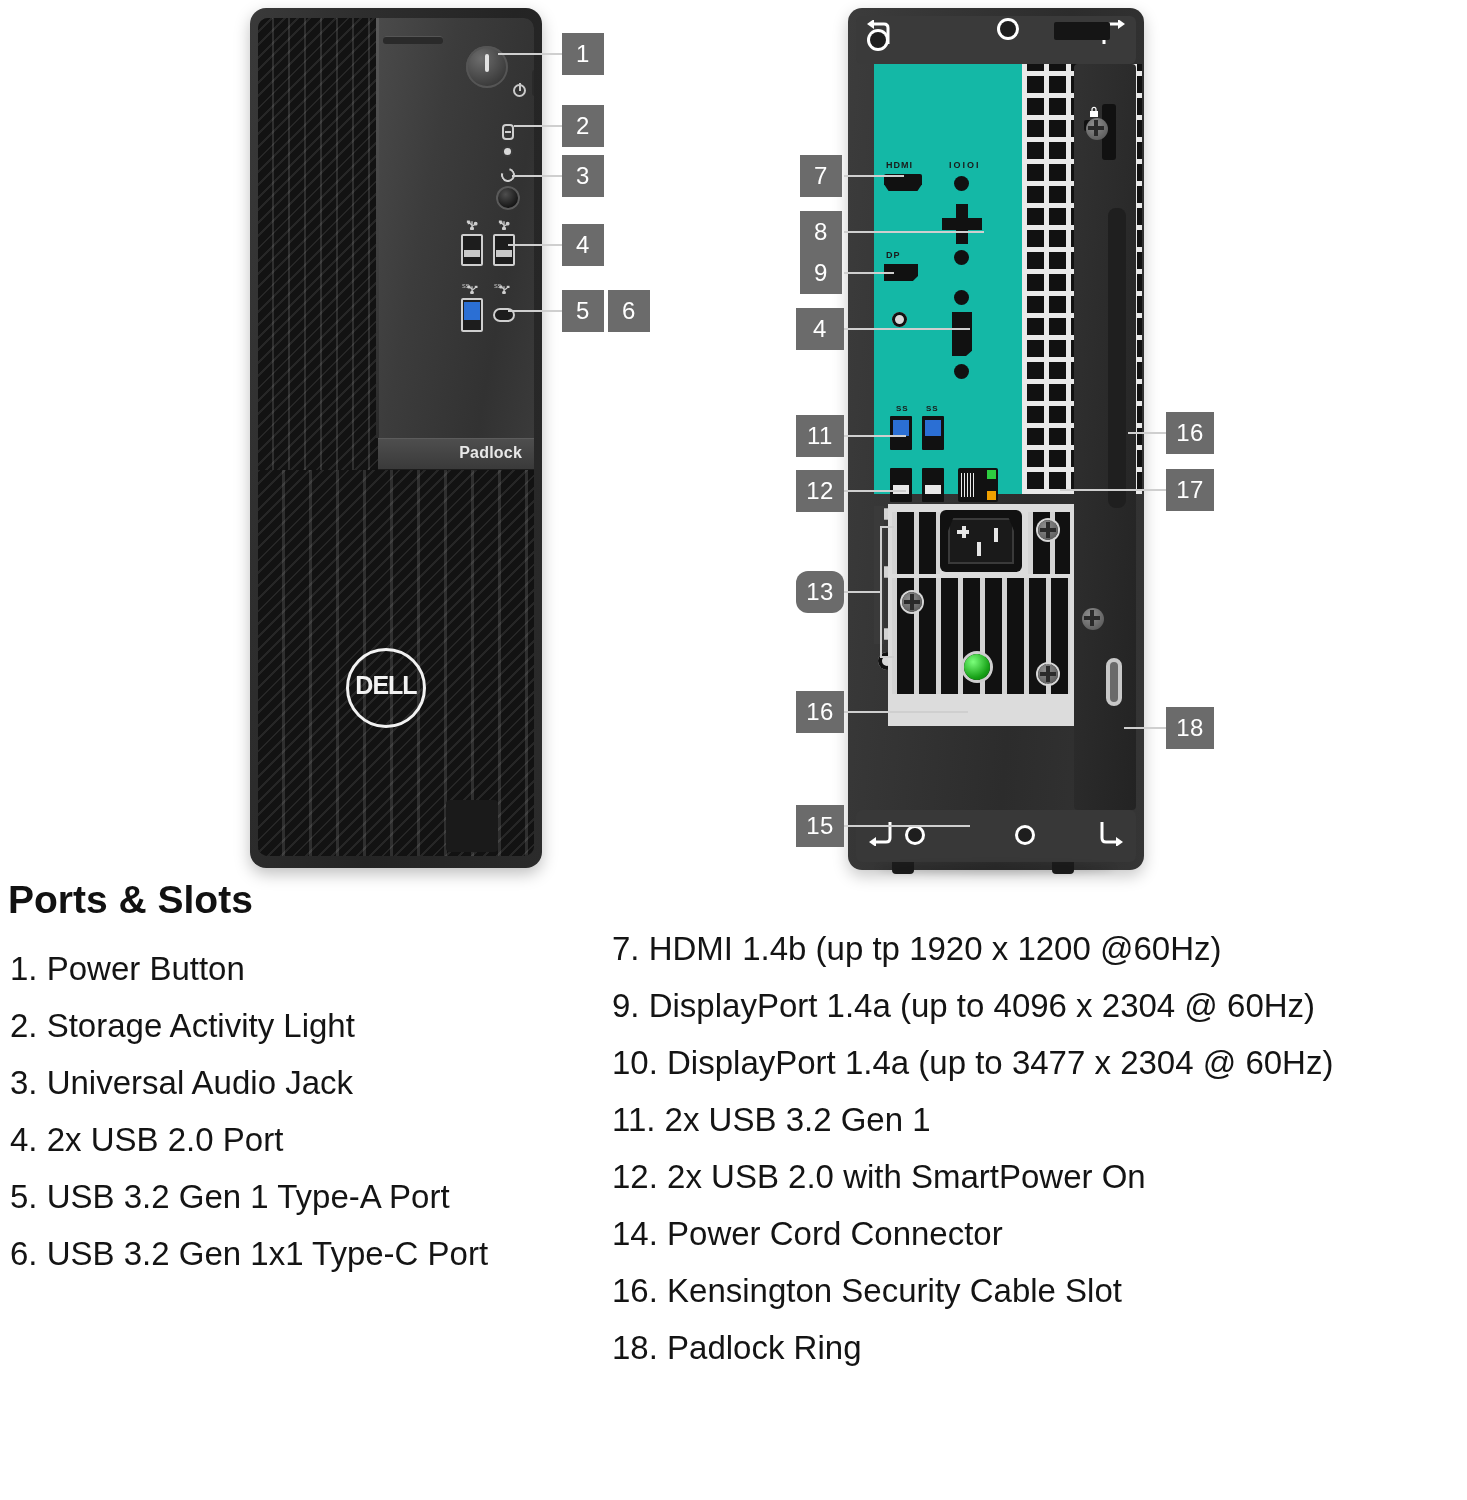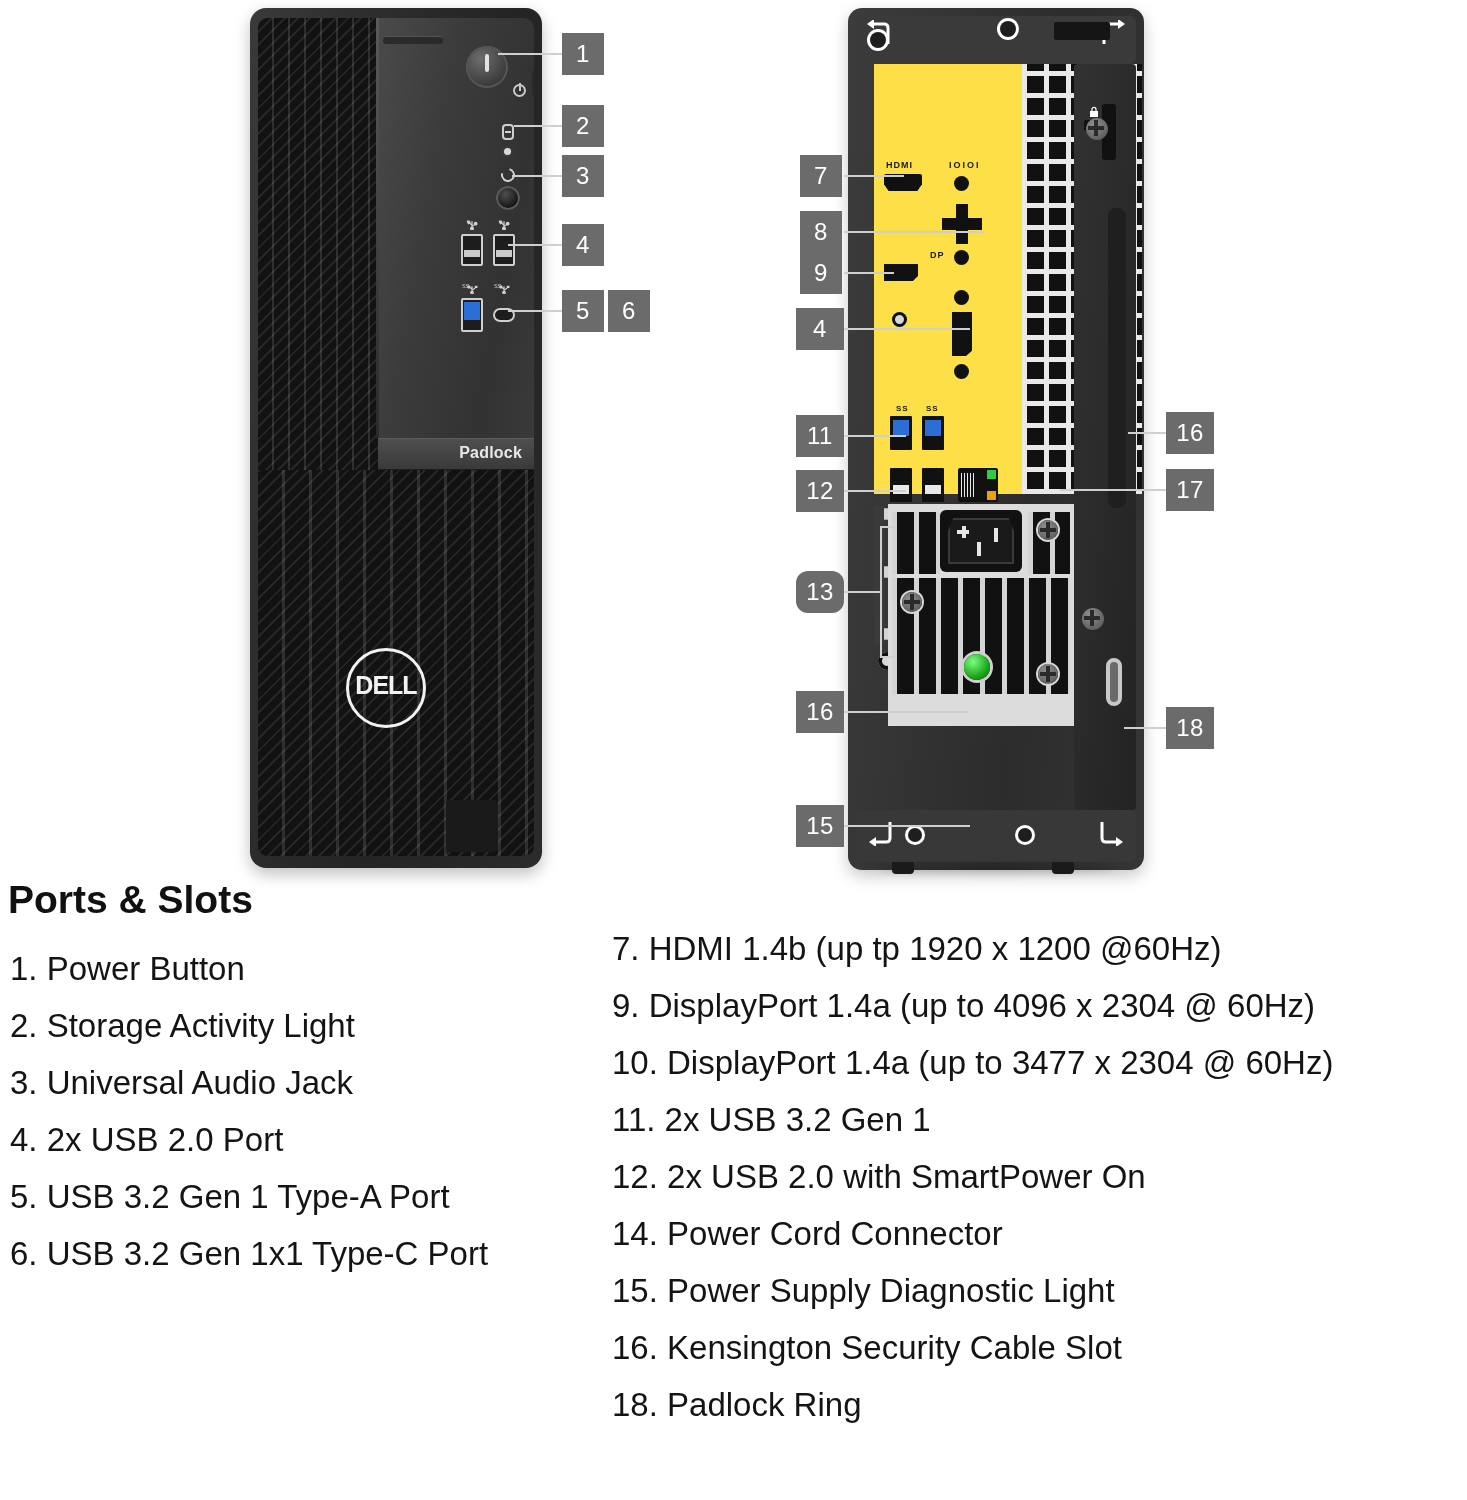--- a/index.html
+++ b/index.html
@@ -171,21 +171,21 @@
   .rscrewhole{
     position:absolute;width:16px;height:16px;border-radius:50%;
     background:#1e1e1e;box-shadow:0 0 0 3px #ffffff;
   }
   .rslotbar{
     position:absolute;right:34px;top:14px;width:56px;height:18px;background:#151515;border-radius:2px;
   }
   
   .ioplate{
     position:absolute;left:26px;top:56px;width:200px;height:430px;
-    background:#fde047;
+    background:#14b8a6;
   }
   .ventgrid{
     position:absolute;left:148px;top:0;width:120px;height:430px;
     background:
       repeating-linear-gradient(90deg,#e9e9e9 0 5px,#111 5px 22px),
       repeating-linear-gradient(0deg,#e9e9e9 0 5px,#111 5px 22px);
     background-blend-mode:lighten;
   }
   .rside{
     position:absolute;right:8px;top:56px;width:62px;bottom:60px;
@@ -416,21 +416,21 @@
     <div class="ventgrid"></div>
 
     <div class="lbl" style="left:12px;top:96px;">HDMI</div>
     <div class="port-hdmi" style="left:10px;top:110px;"></div>
 
     <div class="lbl" style="left:75px;top:96px;letter-spacing:2px;">IOIOI</div>
     <div class="rhole" style="left:80px;top:112px;"></div>
     <div class="rplus" style="left:68px;top:140px;"></div>
     <div class="rhole" style="left:80px;top:186px;"></div>
 
-    <div class="lbl" style="left:12px;top:186px;margin-left:44px;">DP</div>
+    <div class="lbl" style="left:12px;top:186px;">DP</div>
     <div class="port-dp" style="left:10px;top:200px;"></div>
 
     <div class="rhole" style="left:18px;top:248px;background:#d8d8d8;box-shadow:inset 0 0 0 3px #111;"></div>
 
     <div class="rhole" style="left:80px;top:226px;"></div>
     <div class="port-dp tall" style="left:78px;top:248px;"></div>
     <div class="rhole" style="left:80px;top:300px;"></div>
 
     <div class="lbl" style="left:22px;top:340px;font-size:8px;">SS</div>
     <div class="lbl" style="left:52px;top:340px;font-size:8px;">SS</div>
@@ -560,16 +560,15 @@
   <div class="li">6. USB 3.2 Gen 1x1 Type-C Port</div>
 </div>
 
 <div id="list-right">
   <div class="li">7. HDMI 1.4b (up tp 1920 x 1200 @60Hz)</div>
   <div class="li">9. DisplayPort 1.4a (up to 4096 x 2304 @ 60Hz)</div>
   <div class="li">10. DisplayPort 1.4a (up to 3477 x 2304 @ 60Hz)</div>
   <div class="li">11. 2x USB 3.2 Gen 1</div>
   <div class="li">12. 2x USB 2.0 with SmartPower On</div>
   <div class="li">14. Power Cord Connector</div>
-  <div class="li">15. Power Supply Diagnostic Light</div>
   <div class="li">16. Kensington Security Cable Slot</div>
   <div class="li">18. Padlock Ring</div>
 </div>
 
 </body></html>

